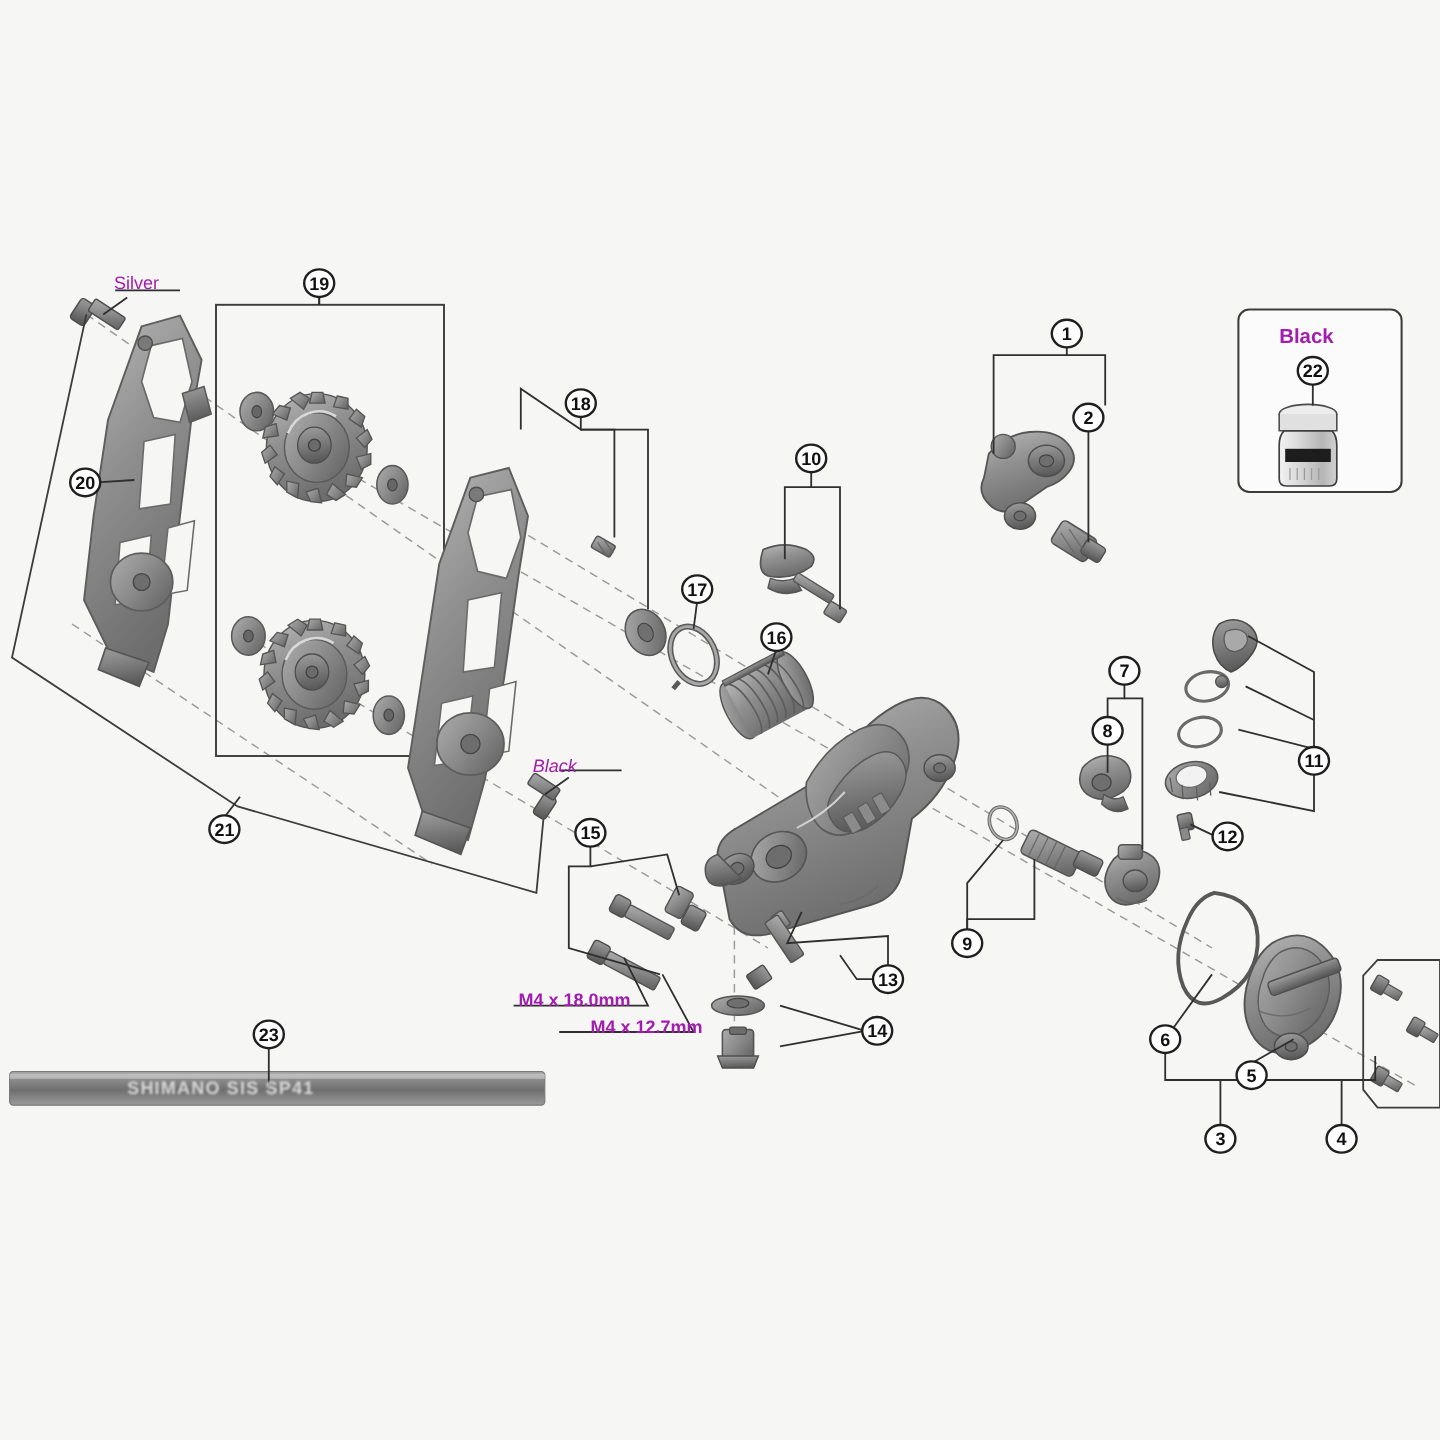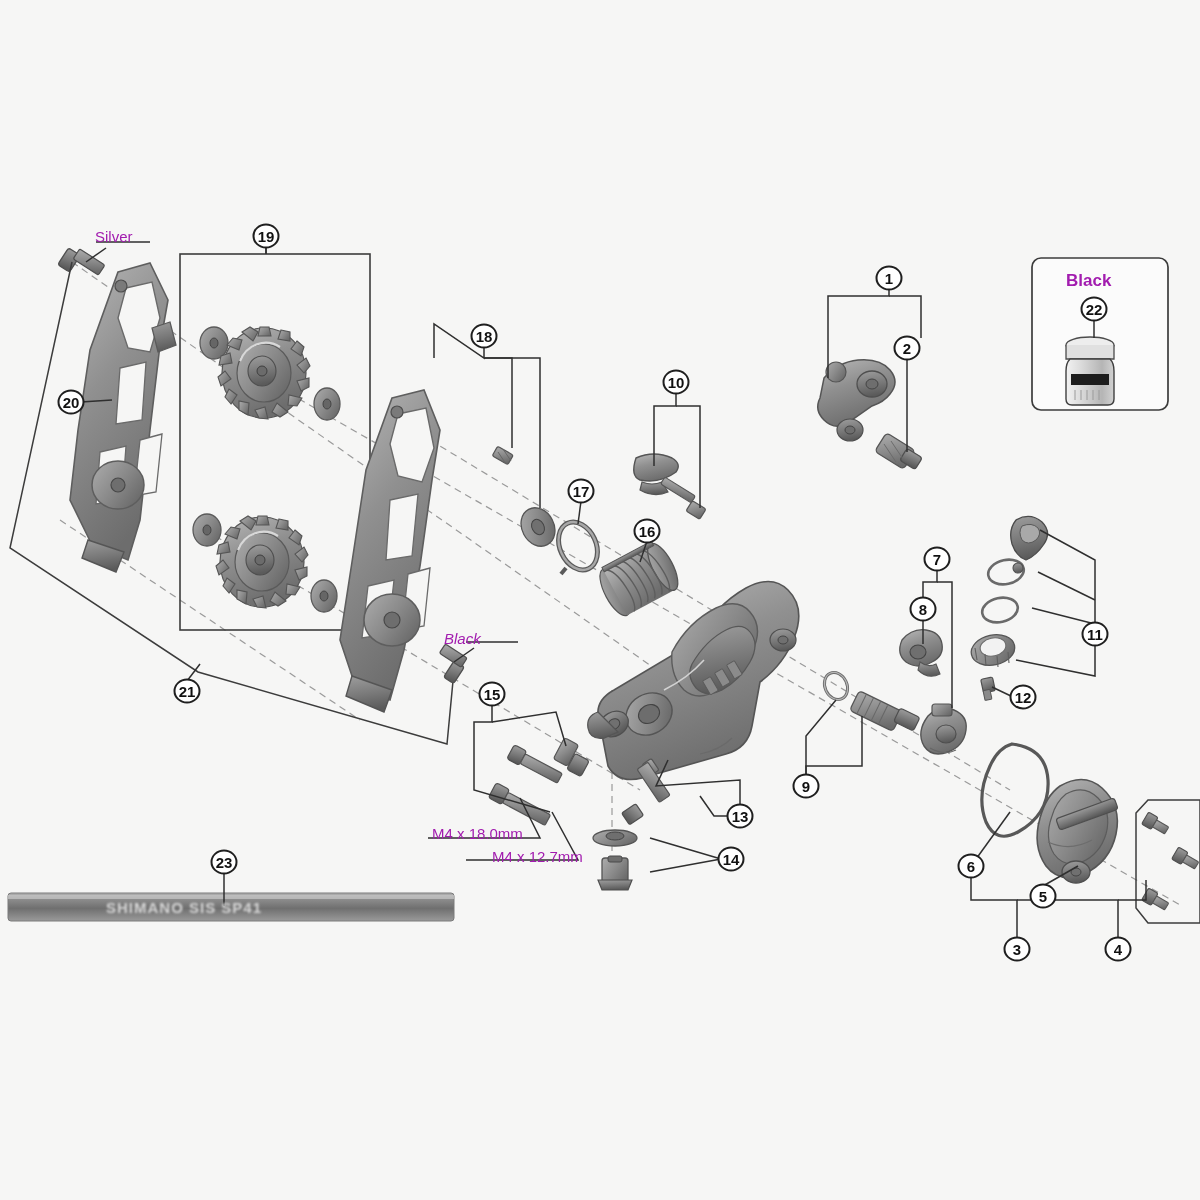--- a/index.html
+++ b/index.html
@@ -3,21 +3,21 @@
 <meta charset="utf-8">
 <title>Exploded Parts Diagram</title>
 <style>
   html,body{margin:0;padding:0;background:#f6f6f5;}
   body{font-family:"Liberation Sans",sans-serif;}
   #stage{position:relative;width:1200px;height:1200px;background:#f6f6f5;overflow:hidden;}
   svg.layer{position:absolute;left:0;top:0;width:1200px;height:1200px;}
   .txt{position:absolute;font-family:"Liberation Sans",sans-serif;color:#a21caf;white-space:nowrap;}
   .lbl{font-size:15px;}
   .lbl-bold{font-size:17px;font-weight:bold;}
-  .spec{font-size:15px;}
+  .spec{font-size:15px;font-weight:bold;}
 </style>
 </head>
 <body>
 
 <div id="stage">
 
   <svg class="layer" viewBox="0 0 1200 1200">
     <defs>
       <linearGradient id="metal" x1="0" y1="0" x2="0.4" y2="1">
         <stop offset="0%" stop-color="#b9b9b9"></stop>

